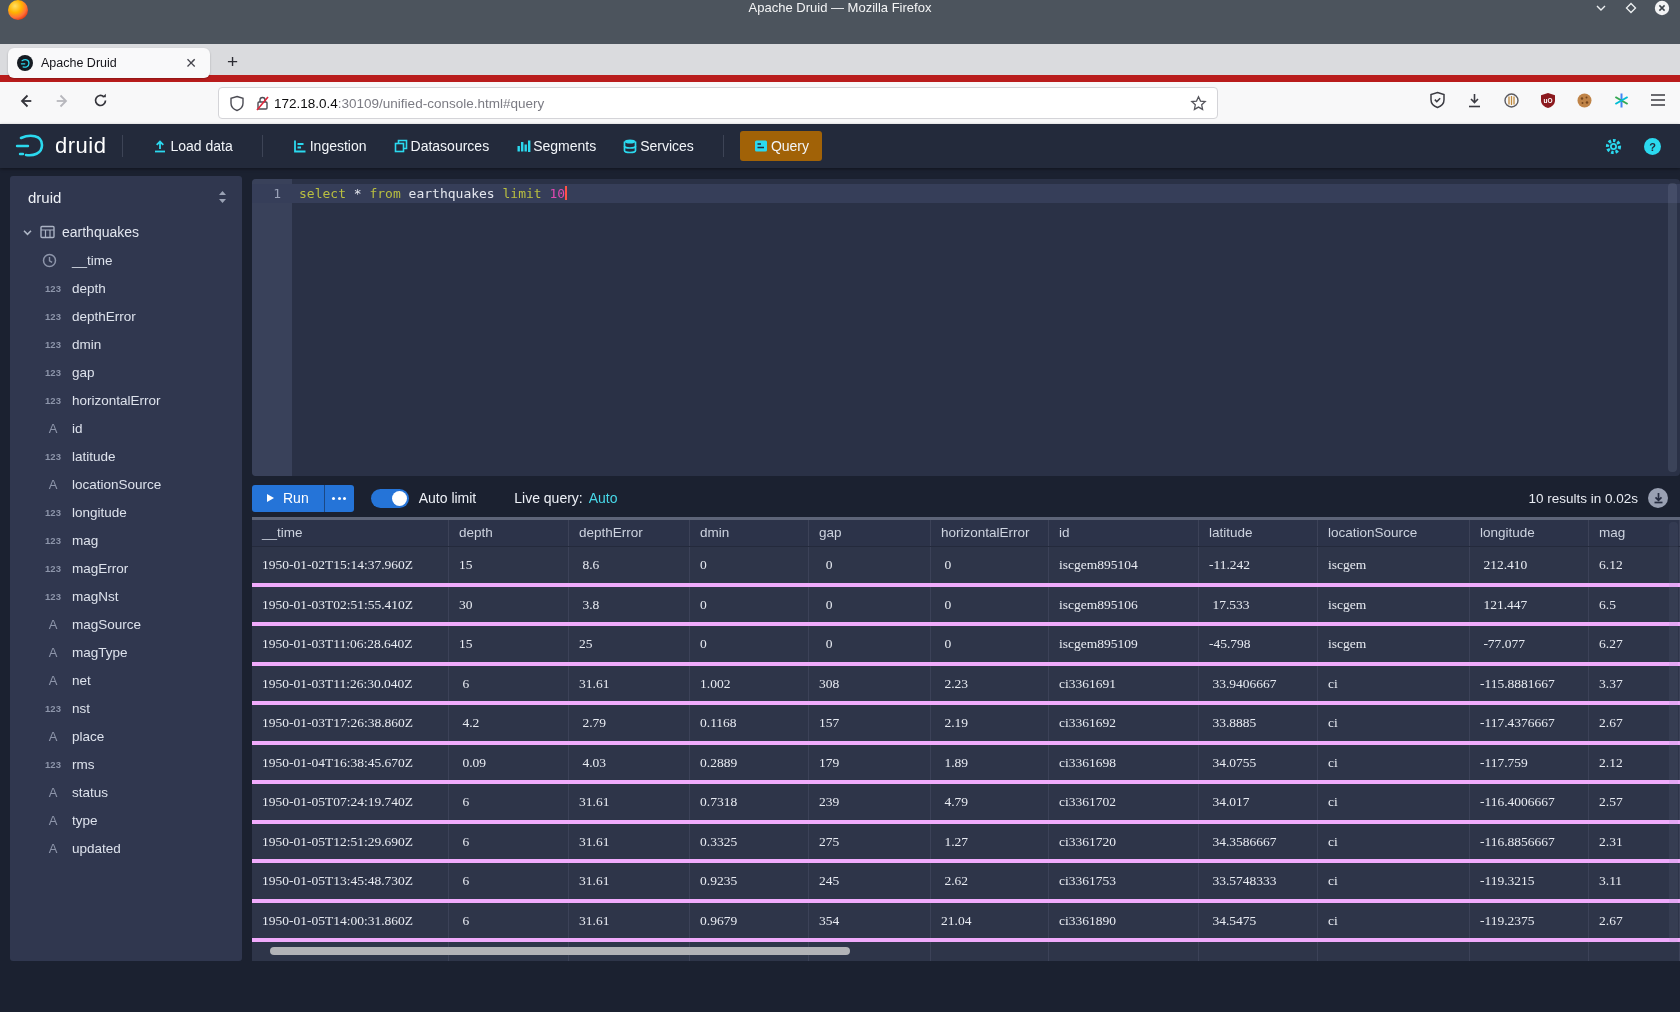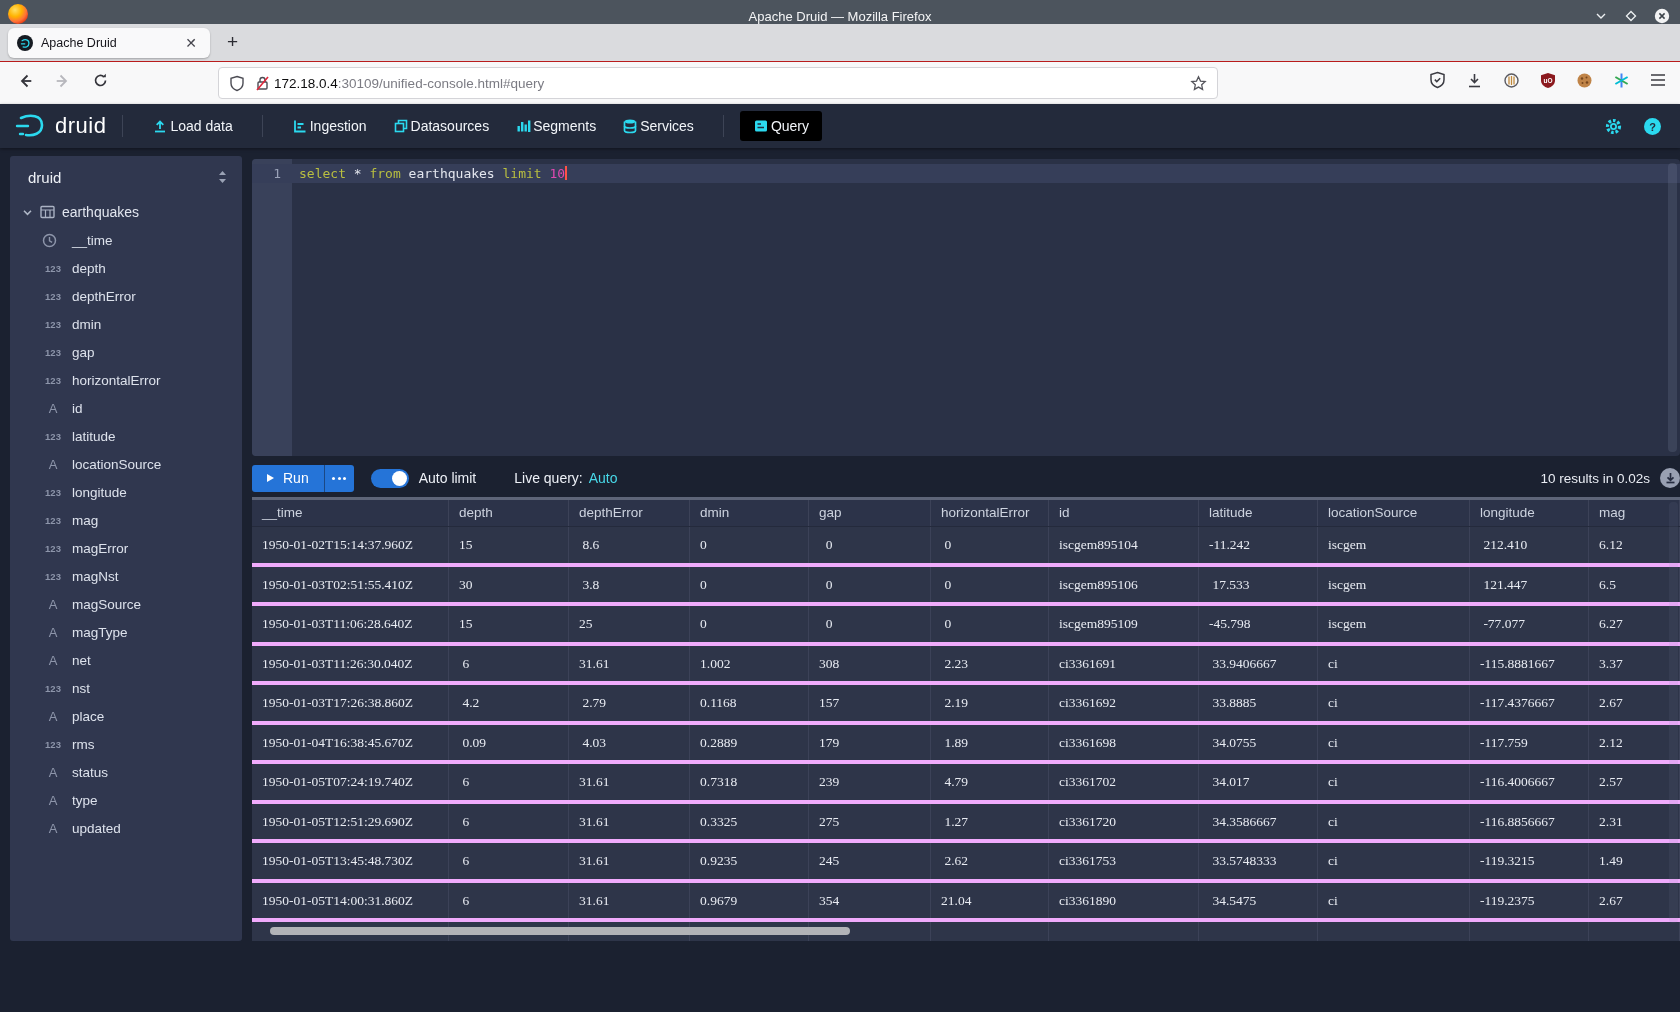--- a/index.html
+++ b/index.html
@@ -5,29 +5,29 @@
   * { box-sizing: border-box; }
   html,body { margin:0; padding:0; }
   body {
     width:1680px; height:1012px; overflow:hidden;
     font-family:"Liberation Sans", sans-serif;
     background:#1b2130;
   }
   svg { display:block; }
 
   
-  .titlebar { height:24px; background:#4c545d; display:flex; align-items:flex-end; position:relative; }
+  .titlebar { height:44px; background:#4c545d; display:flex; align-items:flex-start; position:relative; }
   .ff-logo { width:20px; height:20px; margin-left:8px; border-radius:50%;
     background:radial-gradient(circle at 35% 30%, #ffe066 0%, #ffb300 35%, #ff7139 60%, #e3350d 80%, #a4000f 100%); }
   .win-title { position:absolute; left:0; right:0; text-align:center; color:#f4f5f6; font-size:13px; pointer-events:none; }
   .win-controls { margin-left:auto; display:flex; align-items:center; gap:16px; margin-right:10px; z-index:2; }
   .win-btn { color:#eceff1; }
 
   
-  .tabbar { height:38px; background:#dadbde; position:relative; border-bottom:1px solid #b91c1c; }
+  .tabbar { height:38px; background:#dadbde; position:relative; border-bottom:7px solid #b91c1c; }
   .tab { position:absolute; left:8px; top:4px; width:202px; height:30px; background:#f9f9fa;
     border-radius:6px; display:flex; align-items:center; padding:0 9px; box-shadow:0 1px 2px rgba(0,0,0,.25); }
   .favicon { width:16px; height:16px; border-radius:50%; background:#161b22; display:flex; align-items:center; justify-content:center; }
   .tab-title { font-size:12.5px; color:#15141a; flex:1; margin-left:8px; white-space:nowrap; overflow:hidden; }
   .tab-close { color:#45454d; font-size:14px; line-height:1; padding:2px 4px; }
   .newtab { position:absolute; left:221px; top:7px; font-size:19px; color:#2c2c33; padding:0 6px; }
 
   
   .urlbar { height:42px; background:#f8f8f9; position:relative; }
   .nav-ico { position:absolute; top:10px; font-size:16px; color:#33333a; }
@@ -39,21 +39,21 @@
   .url-star { margin-left:auto; }
   .bt-icons { position:absolute; right:14px; top:9px; display:flex; align-items:center; gap:20px; }
 
   
   .druidbar { height:44px; background:#232a3b; display:flex; align-items:center; color:#f2f5f9;
     box-shadow:0 1px 3px rgba(0,0,0,.4); position:relative; z-index:1; }
   .brand { display:flex; align-items:center; gap:7px; margin-left:14px; }
   .brand-text { font-size:22px; color:#ffffff; letter-spacing:.5px; }
   .vdiv { width:1px; height:22px; background:#3d4456; margin:0 16px; }
   .nav-item { display:flex; align-items:center; gap:2px; padding:0 13px; font-size:14px; height:30px; border-radius:3px; }
-  .nav-item.active { background:#000000; }
+  .nav-item.active { background:#a16207; }
   .nav-right { margin-left:auto; display:flex; align-items:center; gap:20px; margin-right:18px; }
 
   
   .content { position:relative; height:860px; background:#1b2130; }
 
   
   .sidebar { position:absolute; left:10px; top:8px; width:232px; height:785px; background:#30374f; border-radius:3px; overflow:hidden; }
   .sb-head { height:42px; display:flex; align-items:center; padding:0 14px 0 18px; color:#eef1f6; font-size:15px; }
   .sb-sort { margin-left:auto; color:#9aa2b5; }
   .tree-row { height:28px; display:flex; align-items:center; color:#e2e6ef; font-size:14px; }
@@ -81,21 +81,21 @@
   .run-split { display:flex; height:27px; border-radius:3px; overflow:hidden; }
   .run-main { background:#2574d8; color:#fff; display:flex; align-items:center; gap:9px; padding:0 15px; font-size:14px; }
   .play { width:0; height:0; border-left:7px solid #fff; border-top:4.5px solid transparent; border-bottom:4.5px solid transparent; }
   .run-more { background:#2574d8; border-left:1px solid rgba(15,20,30,.45); width:30px; display:flex; align-items:center; justify-content:center; gap:2.5px; }
   .dot { width:3px; height:3px; border-radius:50%; background:#fff; }
   .toggle { margin-left:17px; width:38px; height:19px; border-radius:10px; background:#2574d8; position:relative; }
   .knob { position:absolute; right:2px; top:2px; width:15px; height:15px; border-radius:50%; background:#fff; }
   .lbl { color:#eef1f7; font-size:14px; margin-left:10px; }
   .lq { margin-left:38px; }
   .lq-val { color:#48d8e8; margin-left:6px; }
-  .results-info { margin-left:auto; display:flex; align-items:center; gap:10px; color:#e9ecf3; font-size:13.5px; }
+  .results-info { margin-left:auto; display:flex; align-items:center; gap:10px; margin-right:12px; color:#e9ecf3; font-size:13.5px; }
   .dl-circle { width:20px; height:20px; border-radius:50%; background:#99a0b2; color:#262c40; display:flex; align-items:center; justify-content:center; }
 
   .run-divider { position:absolute; left:252px; right:0; top:349px; height:3px; background:#5e6578; }
 
   
   .rtable { position:absolute; left:252px; right:0; top:352px; bottom:67px; background:#2e3549; overflow:hidden; }
   .trow { display:grid; grid-template-columns:197px 120px 121px 119px 122px 118px 150px 119px 152px 119px minmax(80px,1fr); }
   .trow > div { border-right:1px solid #3c4258; padding-left:10px; overflow:hidden; white-space:pre; }
   .thead { background:#2c3349; border-bottom:1px solid #242a3c; }
   .thead > div { height:26px; line-height:26px; font-size:13.5px; color:#cdd3df; }
@@ -603,21 +603,21 @@
           <div>1950-01-05T13:45:48.730Z</div>
           <div> 6</div>
           <div>31.61</div>
           <div>0.9235</div>
           <div>245</div>
           <div> 2.62</div>
           <div>ci3361753</div>
           <div> 33.5748333</div>
           <div>ci</div>
           <div>-119.3215</div>
-          <div>1.49</div>
+          <div>3.11</div>
         </div>
         <div class="trow tdata">
           <div>1950-01-05T14:00:31.860Z</div>
           <div> 6</div>
           <div>31.61</div>
           <div>0.9679</div>
           <div>354</div>
           <div>21.04</div>
           <div>ci3361890</div>
           <div> 34.5475</div>

